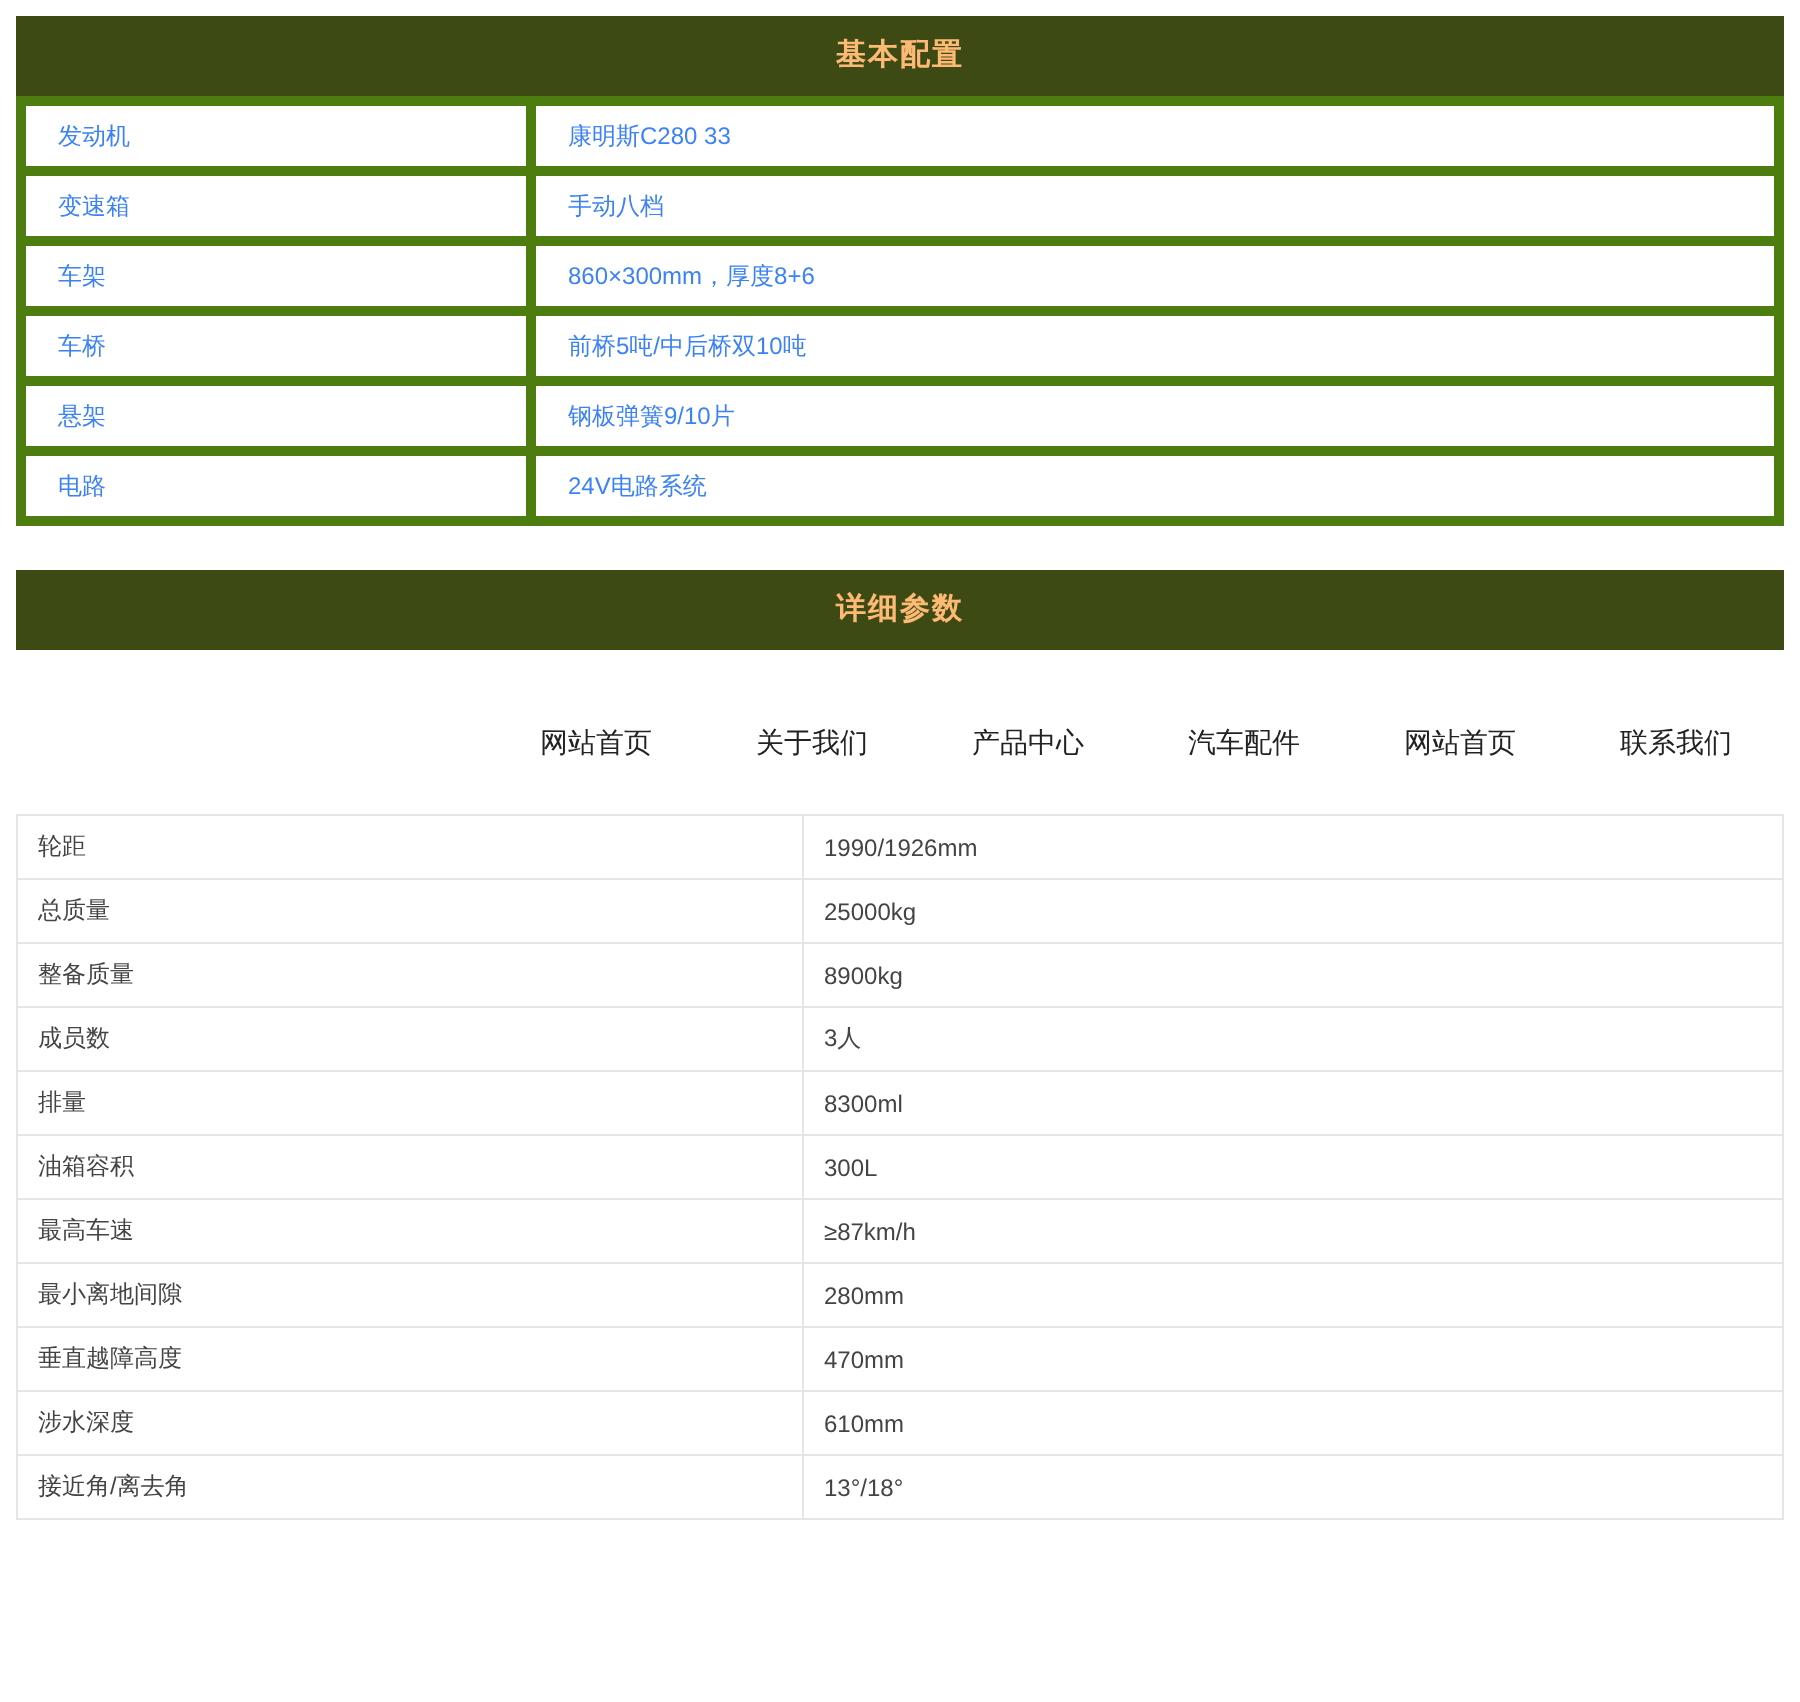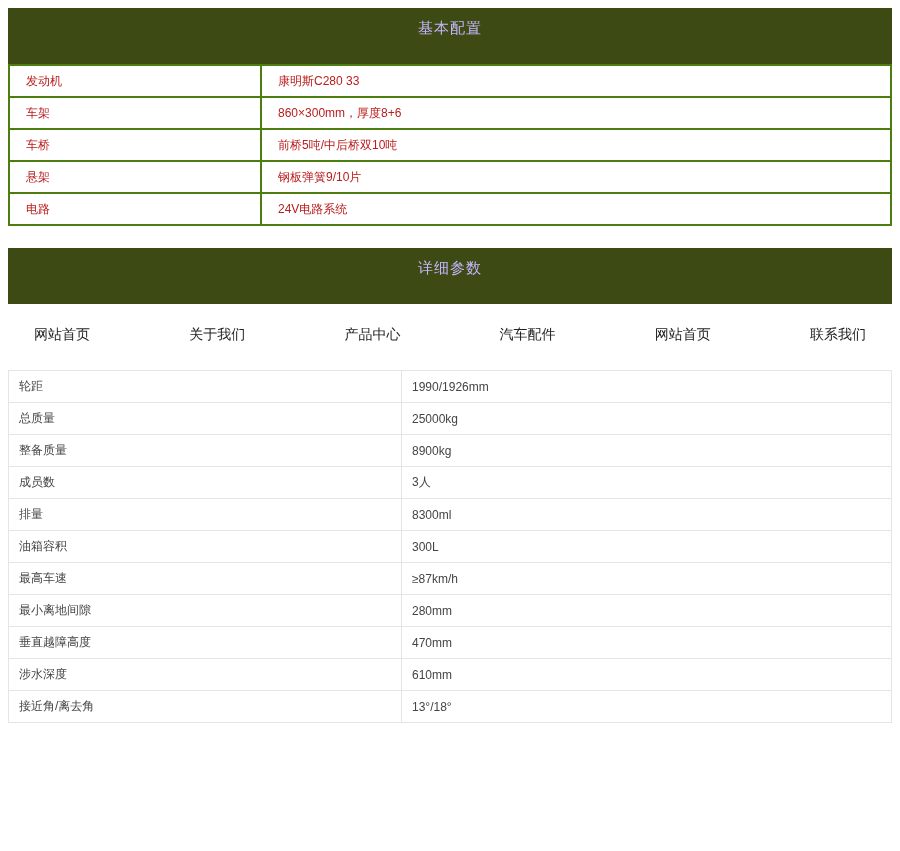--- a/index.html
+++ b/index.html
@@ -15,52 +15,52 @@
     font-size: 12px;
   }
   .page {
     width: 884px;
     margin: 0 auto;
     padding: 0;
     position: relative;
   }
   .section-header {
     background: #3d4a14;
-    color: #c4b5fd;
+    color: #fdba74;
     text-align: center;
     font-size: 15px;
-    font-weight: normal;
+    font-weight: bold;
     line-height: 40px;
-    height: 56px;
+    height: 40px;
     letter-spacing: 1px;
   }
   .spec-table {
     width: 100%;
     border-collapse: collapse;
     table-layout: fixed;
   }
   .spec-table td {
-    border: 2px solid #4d7c0f;
+    border: 5px solid #4d7c0f;
     height: 30px;
     padding: 0 16px;
     font-size: 12px;
-    color: #b91c1c;
+    color: #3b82f6;
     vertical-align: middle;
     line-height: 1.4;
   }
   .spec-table td.label {
     width: 218px;
   }
   .gap-1 { height: 22px; }
   .nav {
     display: flex;
-    justify-content: space-between;
+    justify-content: flex-end;
     align-items: center;
     gap: 0;
-    padding: 22px 0 26px 0;
+    padding: 38px 0 26px 0;
   }
   .nav-item {
     font-size: 14px;
     color: #222;
     font-family: "DejaVu Serif", "Liberation Serif", serif;
     padding: 0 26px;
     cursor: pointer;
     white-space: nowrap;
   }
   .detail-table {
@@ -88,20 +88,24 @@
 
 <div class="page">
 
   <div class="first-block">
     <div class="section-header">基本配置</div>
     <table class="spec-table">
       <tbody id="basic-rows">
           <tr>
             <td class="label">发动机</td>
             <td>康明斯C280 33</td>
+          </tr>
+          <tr>
+            <td class="label">变速箱</td>
+            <td>手动八档</td>
           </tr>
           <tr>
             <td class="label">车架</td>
             <td>860×300mm，厚度8+6</td>
           </tr>
           <tr>
             <td class="label">车桥</td>
             <td>前桥5吨/中后桥双10吨</td>
           </tr>
           <tr>

